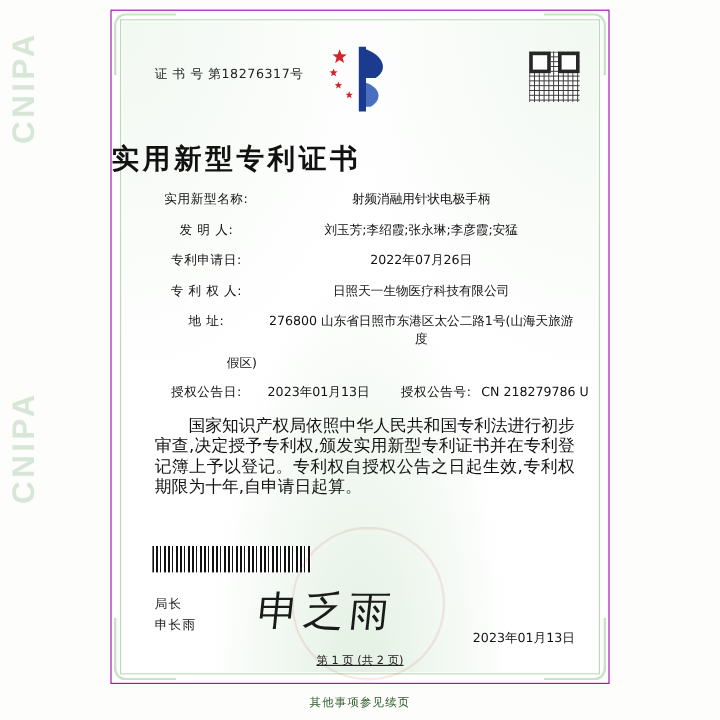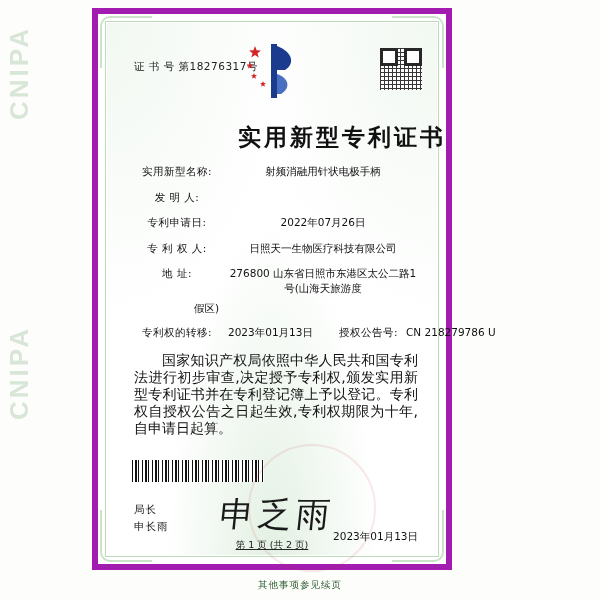--- a/index.html
+++ b/index.html
@@ -26,23 +26,23 @@
     font-family: "Liberation Sans", sans-serif;
     user-select: none;
   }
   .wm-left-1  { left: 4px;  top: 120px; transform: rotate(-90deg); transform-origin: left top; }
   .wm-left-2  { left: 4px;  top: 420px; transform: rotate(-90deg); transform-origin: left top; }
 
   
   .sheet {
     position: absolute;
     left: 92px; top: 8px;
-    width: 360px; height: 562px;
+    width: 416px; height: 562px;
     background: #ffffff;
-    border: 6px solid #a21caf;
+    border: 1px solid #a21caf;
     box-shadow: 0 0 0 1px #ffffff inset;
   }
   .sheet-inner-border {
     position: absolute;
     left: 7px; top: 7px; right: 7px; bottom: 7px;
     border: 1px solid #bcdcb8;
   }
   
   .corner {
     position: absolute;
@@ -96,21 +96,21 @@
     position: absolute;
     left: 0; right: 0; top: 26px;
     display: flex; justify-content: center;
   }
   .emblem svg { display: block; }
 
   
   .doc-title {
     position: absolute;
     left: 0; right: 0; top: 108px;
-    text-align: right;
+    text-align: left;
     font-size: 23px;
     font-weight: bold;
     letter-spacing: 3px;
     color: #111;
     font-family: "DejaVu Sans", sans-serif;
   }
 
   
   .fields {
     position: absolute;
@@ -280,20 +280,21 @@
 
         <div class="field-row">
           <div class="field-label">实用新型名称:</div>
           <div class="field-sep"></div>
           <div class="field-value">射频消融用针状电极手柄</div>
         </div>
 
         <div class="field-row">
           <div class="field-label">发 明 人:</div>
           <div class="field-sep"></div>
+          <div class="field-value">刘玉芳;李绍霞;张永琳;李彦霞;安猛</div>
         </div>
 
 
         <div class="field-row">
           <div class="field-label">专利申请日:</div>
           <div class="field-sep"></div>
           <div class="field-value">2022年07月26日</div>
         </div>
 
         <div class="field-row">
@@ -303,21 +304,21 @@
         </div>
 
         <div class="field-row">
           <div class="field-label">地 址:</div>
           <div class="field-sep"></div>
           <div class="field-value">276800 山东省日照市东港区太公二路1号(山海天旅游度</div>
         </div>
         <div class="cont-line">假区)</div>
 
         <div class="field-row inline-pair">
-          <div class="field-label">专利权的转移:</div>
+          <div class="field-label">授权公告日:</div>
           <div class="field-sep"></div>
           <div class="field-value">2023年01月13日</div>
           <div class="second-label">授权公告号:</div>
           <div class="field-sep"></div>
           <div class="field-value">CN 218279786 U</div>
         </div>
 
       </div>
 
       <div class="paras">

